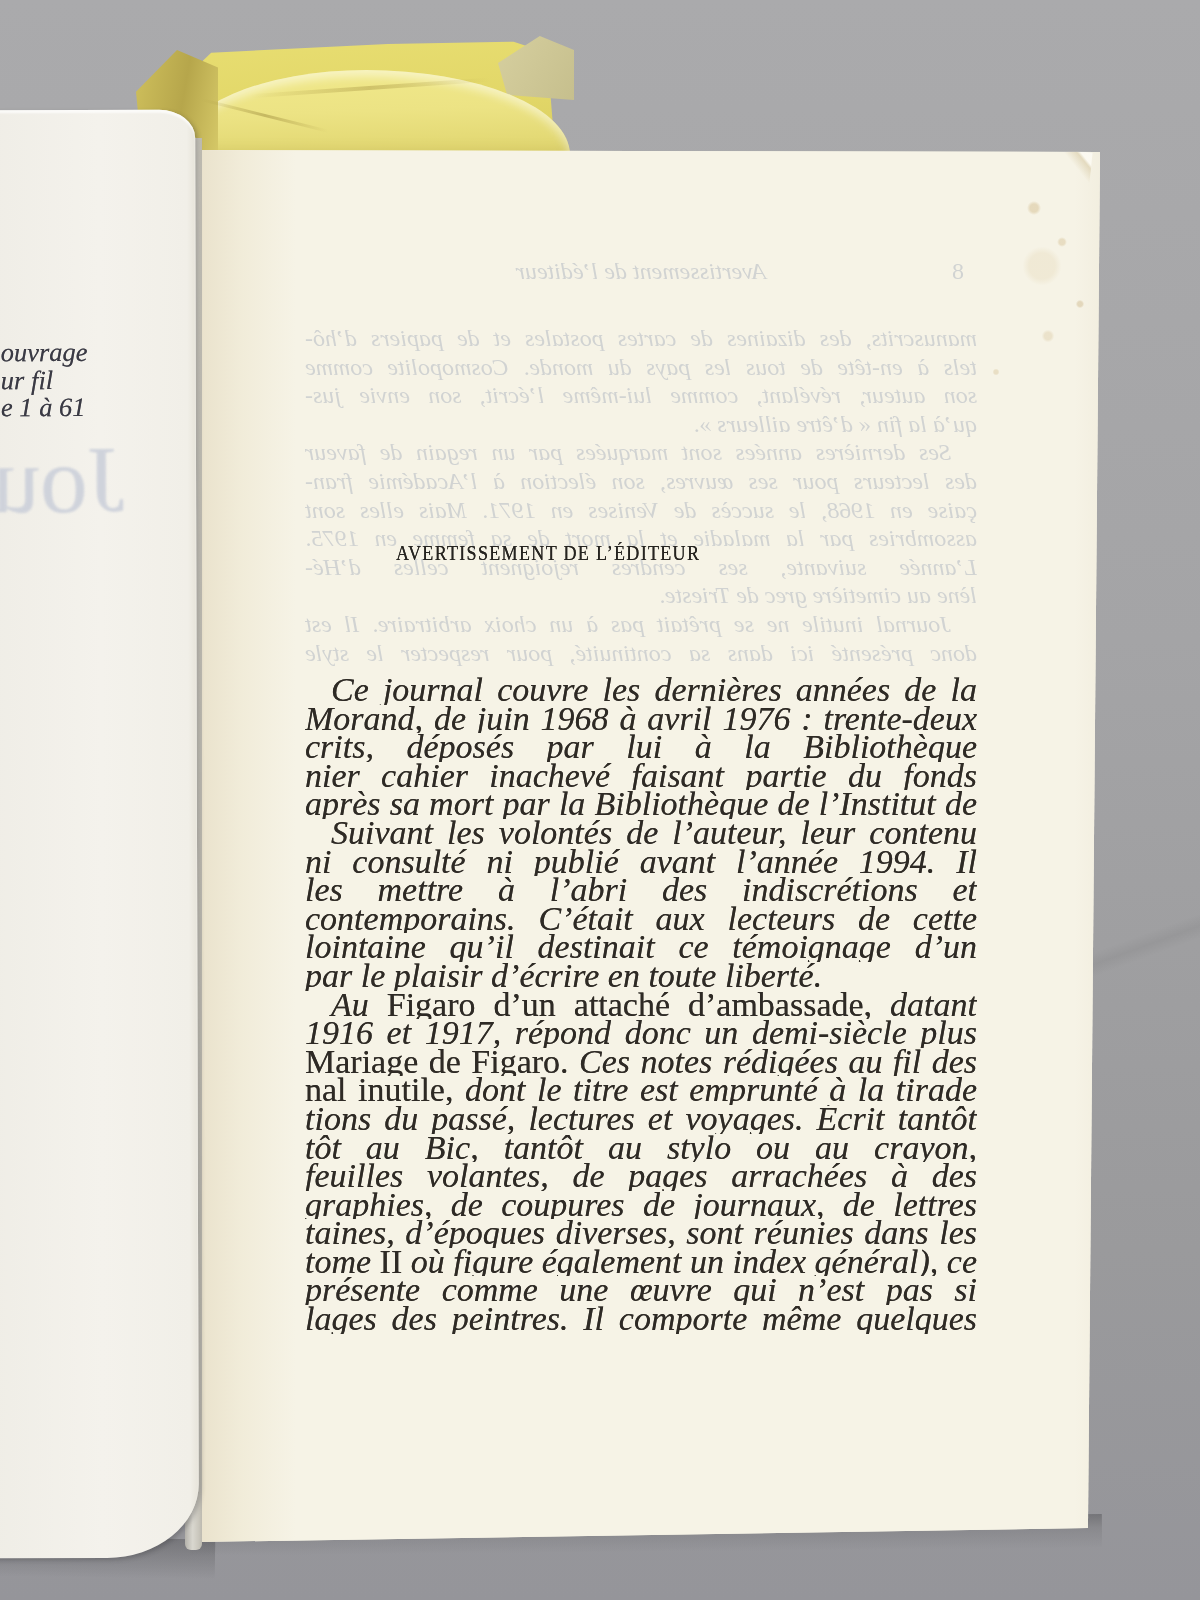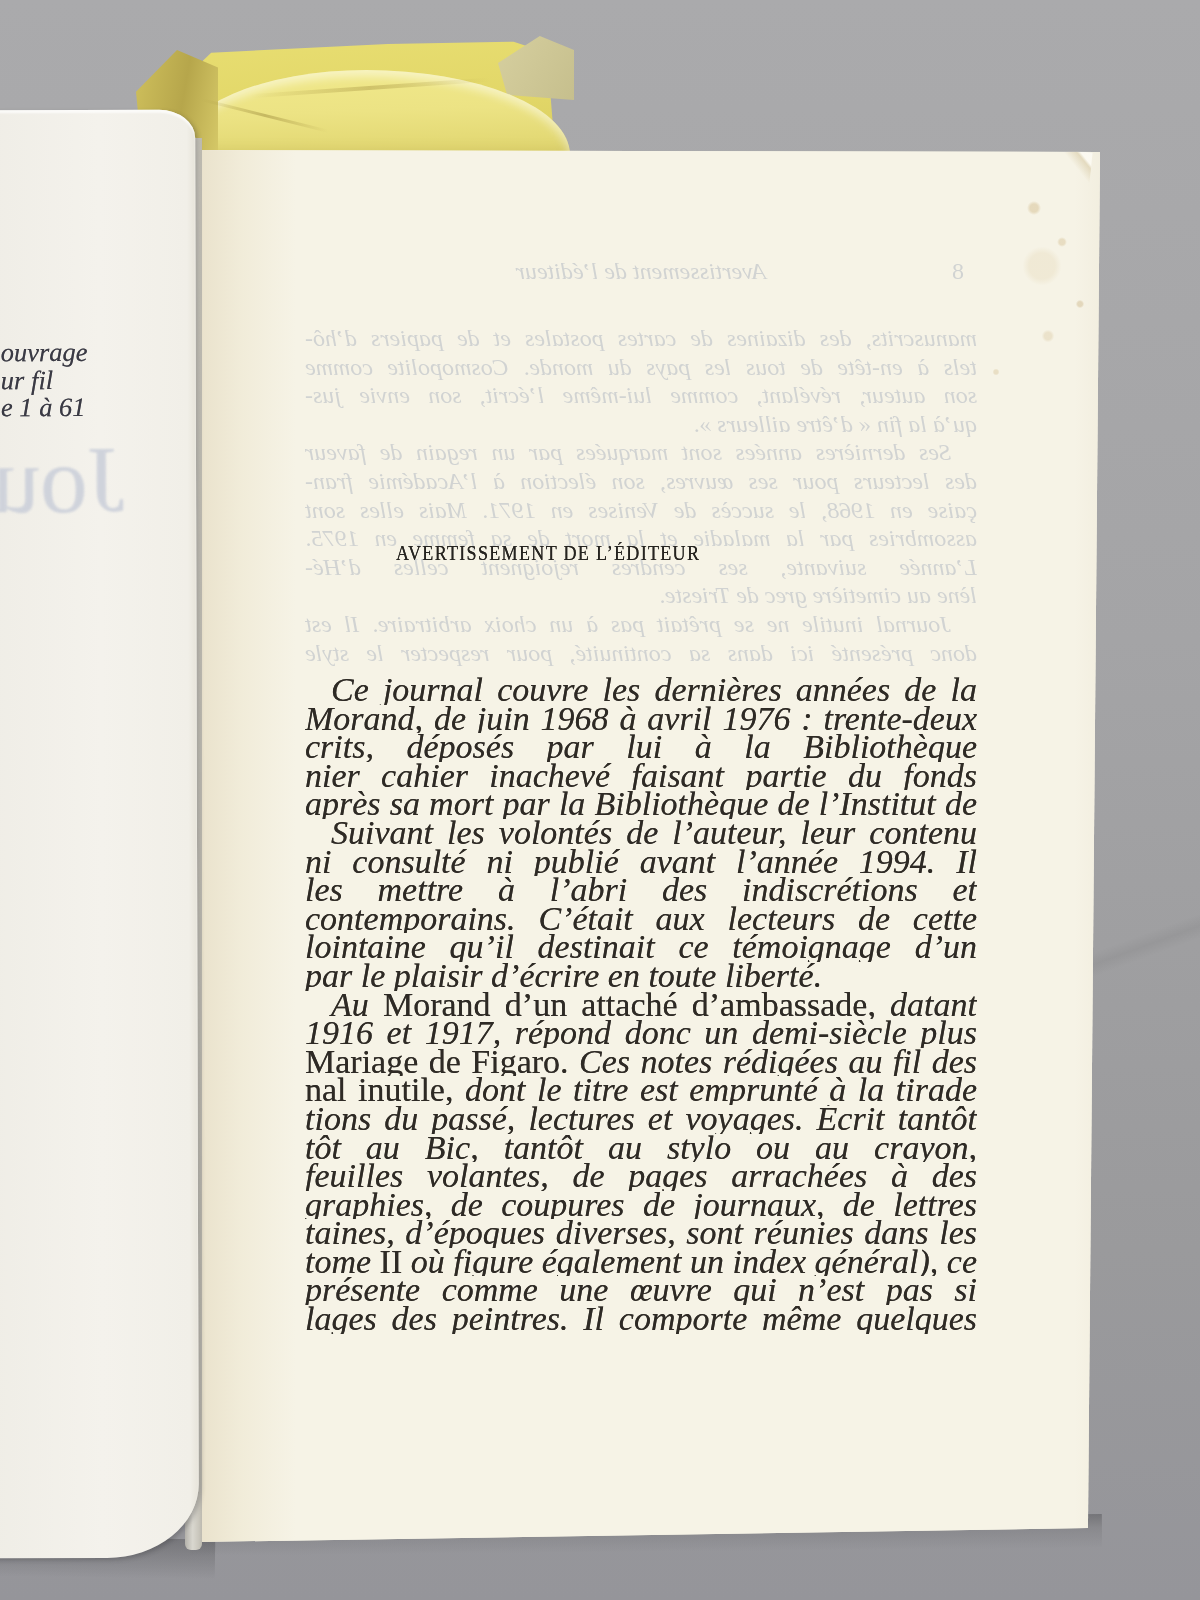--- a/index.html
+++ b/index.html
@@ -155,21 +155,21 @@
       <div class="bline"><span class="it">Morand, de juin 1968 à avril 1976 : trente-deux cahiers manus-</span></div>
       <div class="bline"><span class="it">crits, déposés par lui à la Bibliothèque Nationale, et un der-</span></div>
       <div class="bline"><span class="it">nier cahier inachevé faisant partie du fonds Morand, recueilli</span></div>
       <div class="bline last"><span class="it">après sa mort par la Bibliothèque de l’Institut de France.</span></div>
       <div class="bline ind"><span class="it">Suivant les volontés de l’auteur, leur contenu ne devait être</span></div>
       <div class="bline"><span class="it">ni consulté ni publié avant l’année 1994. Il entendait ainsi</span></div>
       <div class="bline"><span class="it">les mettre à l’abri des indiscrétions et commentaires de ses</span></div>
       <div class="bline"><span class="it">contemporains. C’était aux lecteurs de cette époque encore</span></div>
       <div class="bline"><span class="it">lointaine qu’il destinait ce témoignage d’un homme animé</span></div>
       <div class="bline last"><span class="it">par le plaisir d’écrire en toute liberté.</span></div>
-      <div class="bline ind"><span class="it">Au </span><span class="rm">Morand d’un attaché d’ambassade, </span><span class="it">datant des années</span></div>
+      <div class="bline ind"><span class="it">Au </span><span class="rm">Figaro d’un attaché d’ambassade, </span><span class="it">datant des années</span></div>
       <div class="bline"><span class="it">1916 et 1917, répond donc un demi-siècle plus tard son </span><span class="rm">Jour-</span></div>
       <div class="bline"><span class="rm">Mariage de Figaro. </span><span class="it">Ces notes rédigées au fil des jours, sans se</span></div>
       <div class="bline"><span class="rm">nal inutile, </span><span class="it">dont le titre est emprunté à la tirade célèbre du</span></div>
       <div class="bline"><span class="it">tions du passé, lectures et voyages. Écrit tantôt au feutre, tan-</span></div>
       <div class="bline"><span class="it">tôt au Bic, tantôt au stylo ou au crayon, accompagné de</span></div>
       <div class="bline"><span class="it">feuilles volantes, de pages arrachées à des carnets, de photo-</span></div>
       <div class="bline"><span class="it">graphies, de coupures de journaux, de lettres épinglées (cer-</span></div>
       <div class="bline"><span class="it">taines, d’époques diverses, sont réunies dans les Annexes du</span></div>
       <div class="bline"><span class="it">tome </span><span class="rm">II</span><span class="it"> où figure également un index général), ce </span><span class="rm">Journal</span><span class="it"> se</span></div>
       <div class="bline"><span class="it">présente comme une œuvre qui n’est pas si éloignée des col-</span></div>

